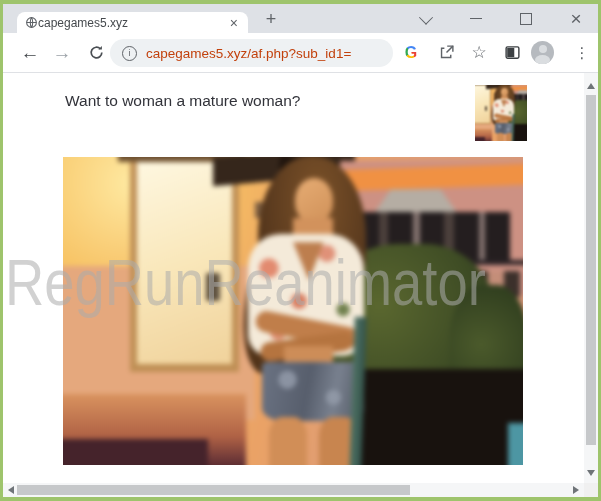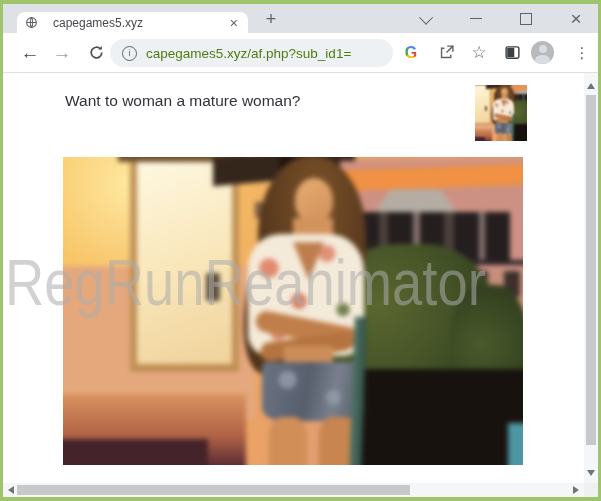--- a/index.html
+++ b/index.html
@@ -3,21 +3,21 @@
 <meta charset="utf-8">
 <style>
   html,body{margin:0;padding:0;}
   body{font-family:"Liberation Sans","DejaVu Sans",sans-serif;background:#fff;}
   .screen{position:relative;width:601px;height:501px;background:#9ec46c;overflow:hidden;}
 
   
   .tabstrip{position:absolute;left:3px;top:4px;width:595px;height:29px;background:#dee1e6;}
   .tab{position:absolute;left:14px;top:8px;width:231px;height:21px;background:#fff;
        border-radius:8px 8px 0 0;display:flex;align-items:center;padding:0 8px;box-sizing:border-box;}
-  .tab-title{font-size:12px;color:#45494d;margin-left:15px;flex:1;white-space:nowrap;overflow:hidden;}
+  .tab-title{font-size:12px;color:#45494d;margin-left:0;flex:1;white-space:nowrap;overflow:hidden;}
   .tab-close{font-size:14px;line-height:14px;color:#5f6368;cursor:pointer;padding:0 2px;}
   .newtab{position:absolute;left:255px;top:2px;width:26px;height:26px;display:flex;align-items:center;
           justify-content:center;font-size:18px;color:#5f6368;cursor:pointer;}
   .wctrls{position:absolute;right:6px;top:0;height:29px;display:flex;align-items:center;gap:30px;padding-right:6px;}
   .wc{width:20px;height:20px;display:flex;align-items:center;justify-content:center;cursor:pointer;}
   .chev{width:9px;height:9px;border-left:1.8px solid #5f6368;border-bottom:1.8px solid #5f6368;
         transform:rotate(-45deg) translate(1px,-1px);}
   .mini{width:12px;height:0;border-top:1.8px solid #5f6368;}
   .maxi{width:10px;height:10px;border:1.6px solid #5f6368;}
   .wclose{font-size:19px;color:#5f6368;line-height:18px;}
@@ -27,21 +27,21 @@
            border-bottom:1px solid #dfe1e5;box-sizing:border-box;}
   .navbtn{position:absolute;top:0;height:39px;display:flex;align-items:center;justify-content:center;
           width:28px;cursor:pointer;}
   .back{left:13px;font-size:19px;color:#3f4348;}
   .fwd{left:45px;font-size:19px;color:#9aa0a6;}
   .reload{left:79px;}
   .omnibox{position:absolute;left:107px;top:6px;width:283px;height:28px;background:#eef1f3;
            border-radius:14px;display:flex;align-items:center;padding:0 12px;box-sizing:border-box;cursor:text;}
   .infoc{width:13px;height:13px;border:1.5px solid #5f6368;border-radius:50%;display:flex;align-items:center;
          justify-content:center;font-size:9px;color:#5f6368;flex-shrink:0;font-style:normal;}
-  .urltxt{margin-left:9px;font-size:13.5px;color:#4d7c0f;white-space:nowrap;overflow:hidden;}
+  .urltxt{margin-left:9px;font-size:13.5px;color:#c2410c;white-space:nowrap;overflow:hidden;}
   .g-logo{position:absolute;left:396px;top:0;width:24px;height:39px;display:flex;align-items:center;
           justify-content:center;font-size:16px;font-weight:bold;cursor:pointer;
           background:conic-gradient(from -40deg,#4285f4 0 25%,#ea4335 25% 50%,#fbbc05 50% 75%,#34a853 75% 100%);
           -webkit-background-clip:text;background-clip:text;color:transparent;}
   .tbicon{position:absolute;top:0;height:39px;width:26px;display:flex;align-items:center;justify-content:center;cursor:pointer;}
   .share{left:430px;}
   .star{left:463px;font-size:17px;color:#5f6368;}
   .panel{left:496px;}
   .avatar{position:absolute;left:528px;top:8px;width:23px;height:23px;border-radius:50%;background:#b6babf;
           overflow:hidden;cursor:pointer;}

